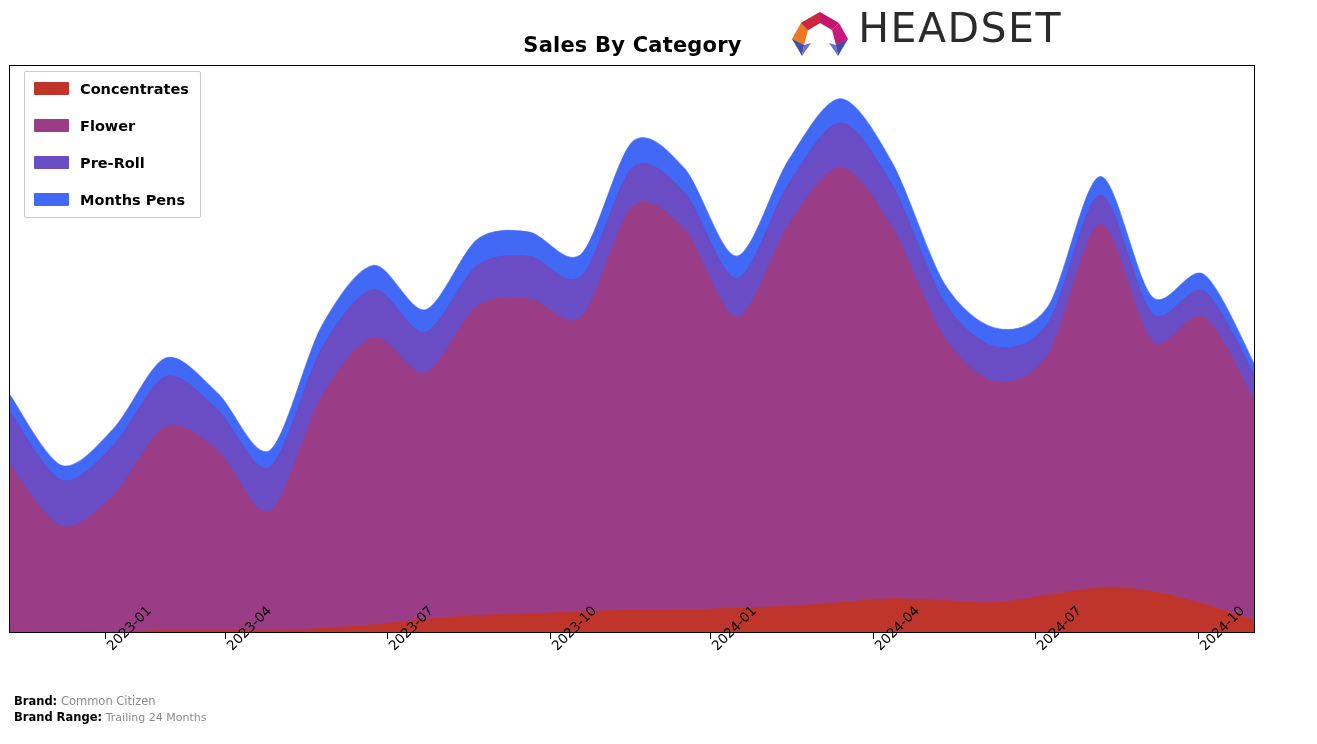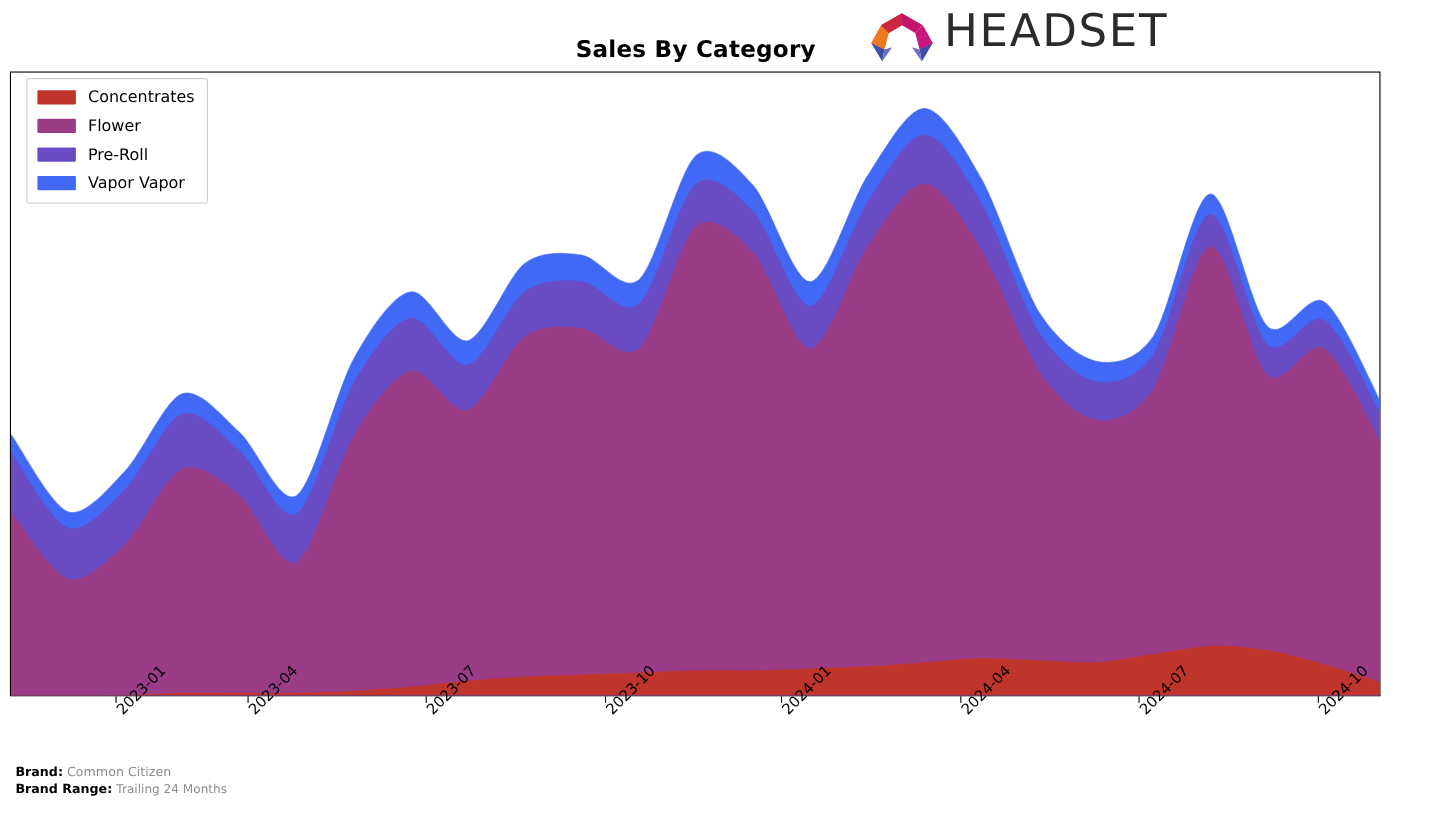--- a/index.html
+++ b/index.html
@@ -34,21 +34,21 @@
     border:1.4px solid #000;box-sizing:border-box;background:#fff;
     overflow:hidden;
   }
   .plot-svg{position:absolute;left:0;top:0;width:1246px;height:568px;display:block;}
 
   
   .legend{
     position:absolute;left:14px;top:5px;
     background:#fff;border:1px solid #cccccc;border-radius:2px;
     padding:6px 11px 7px 9px;box-sizing:border-box;
-    display:flex;flex-direction:column;gap:5px;z-index:5;
+    display:flex;flex-direction:column;gap:16px;z-index:5;font-weight:bold;
   }
   .legend-row{display:flex;align-items:center;height:21px;}
   .legend-swatch{width:35px;height:13px;margin-right:11px;flex:none;border-radius:1px;}
   .legend-label{font-size:14.5px;color:#000;white-space:nowrap;}
 
   
   .ticks{position:absolute;left:9px;top:633px;width:1246px;height:1px;}
   .tick-mark{position:absolute;top:0;width:1px;height:6px;background:#000;}
   .tick-label{
     position:absolute;top:9px;font-size:13.5px;color:#000;white-space:nowrap;
@@ -118,21 +118,21 @@
       <div class="legend-row">
         <span class="legend-swatch" style="background:#9b3d86"></span>
         <span class="legend-label">Flower</span>
       </div>
       <div class="legend-row">
         <span class="legend-swatch" style="background:#6a4cc4"></span>
         <span class="legend-label">Pre-Roll</span>
       </div>
       <div class="legend-row">
         <span class="legend-swatch" style="background:#4169f5"></span>
-        <span class="legend-label">Vapor Vapor</span>
+        <span class="legend-label">Months Pens</span>
       </div>
     </div>
   </div>
 
   <div class="ticks" id="x-ticks">
       <div class="tick-mark" style="left: 96px;"></div>
       <div class="tick-label" style="left: 94px;">2023-01</div>
       <div class="tick-mark" style="left: 216px;"></div>
       <div class="tick-label" style="left: 214px;">2023-04</div>
       <div class="tick-mark" style="left: 378px;"></div>

